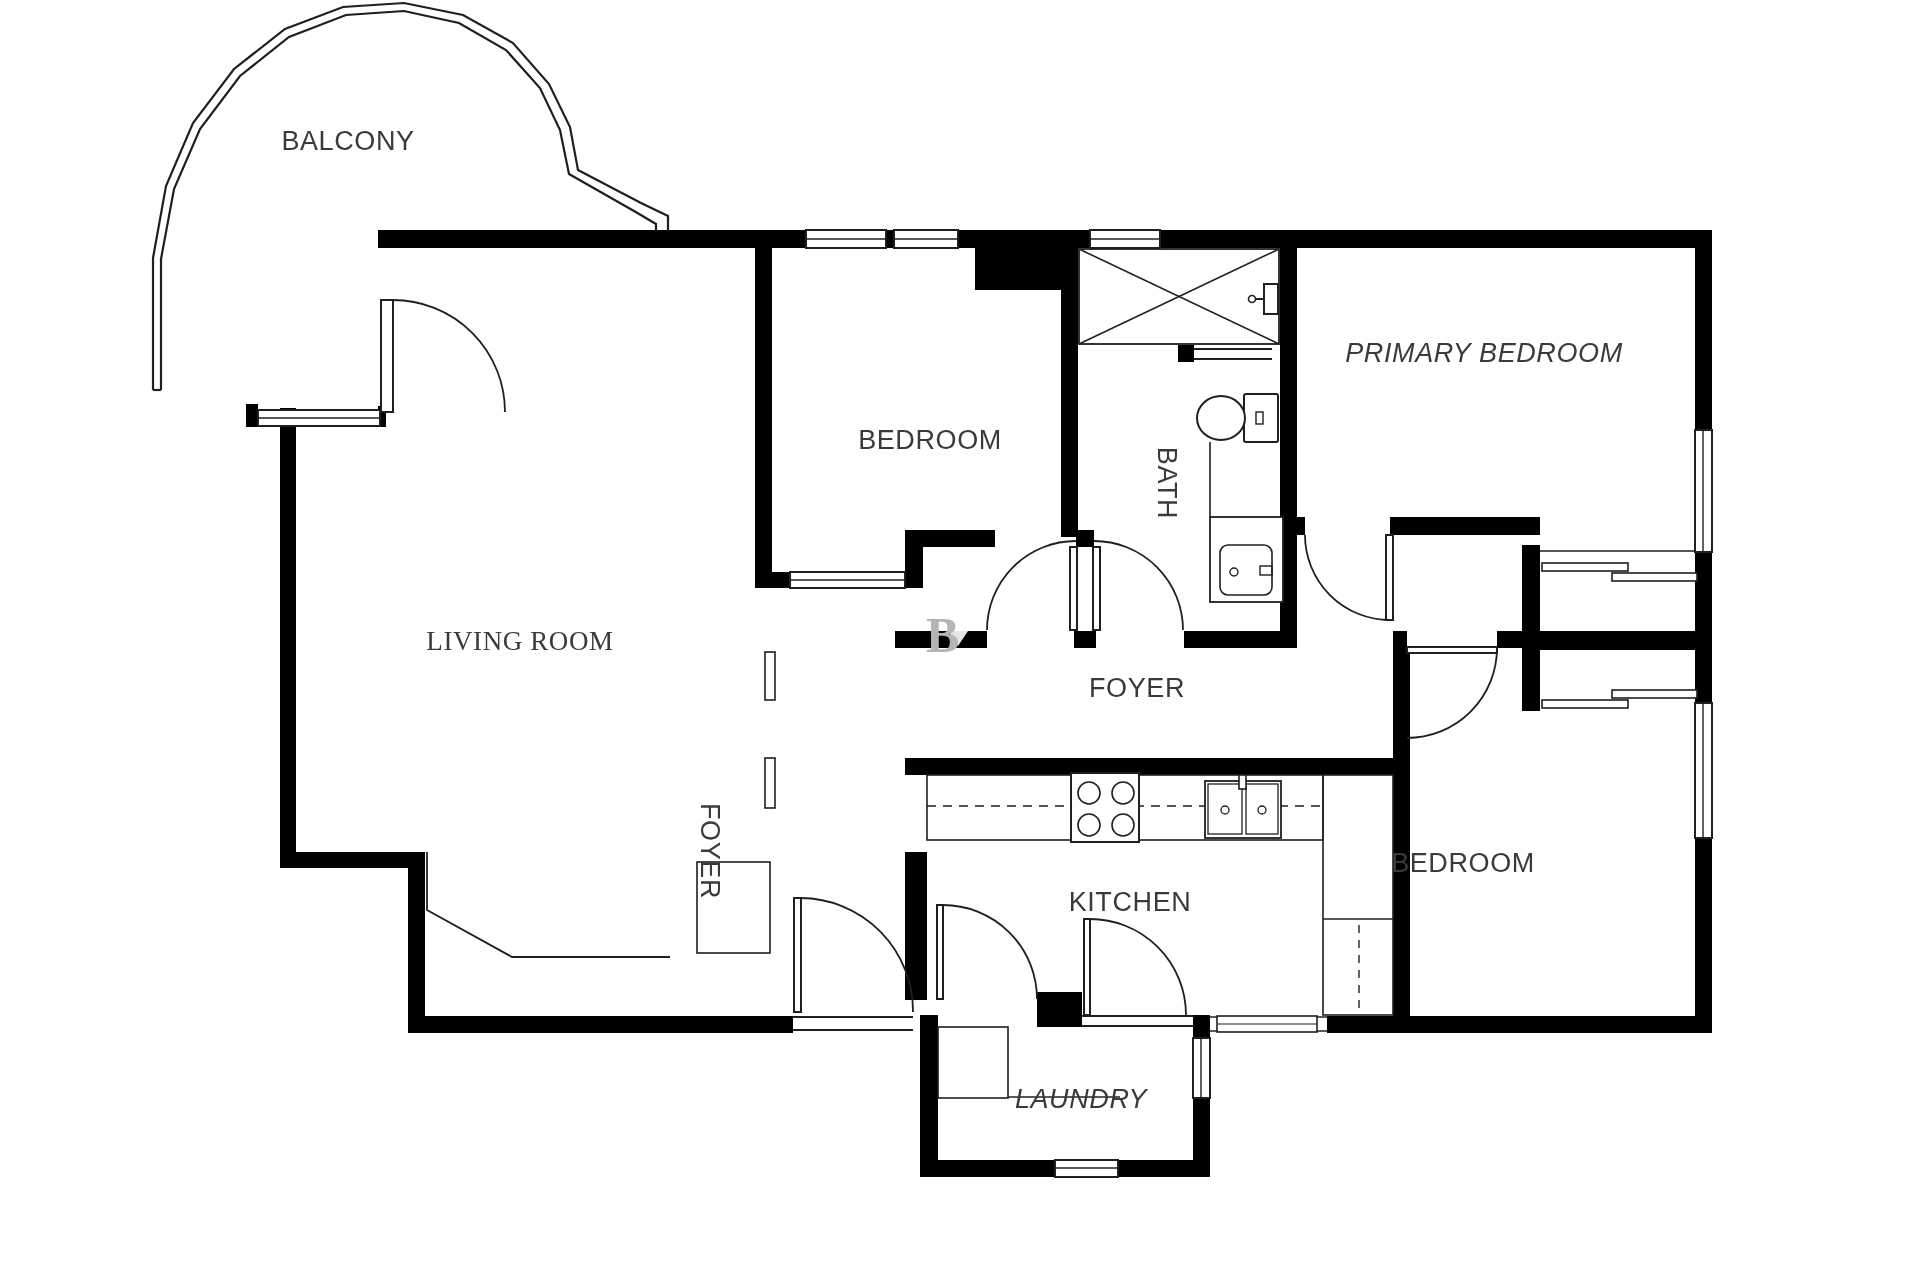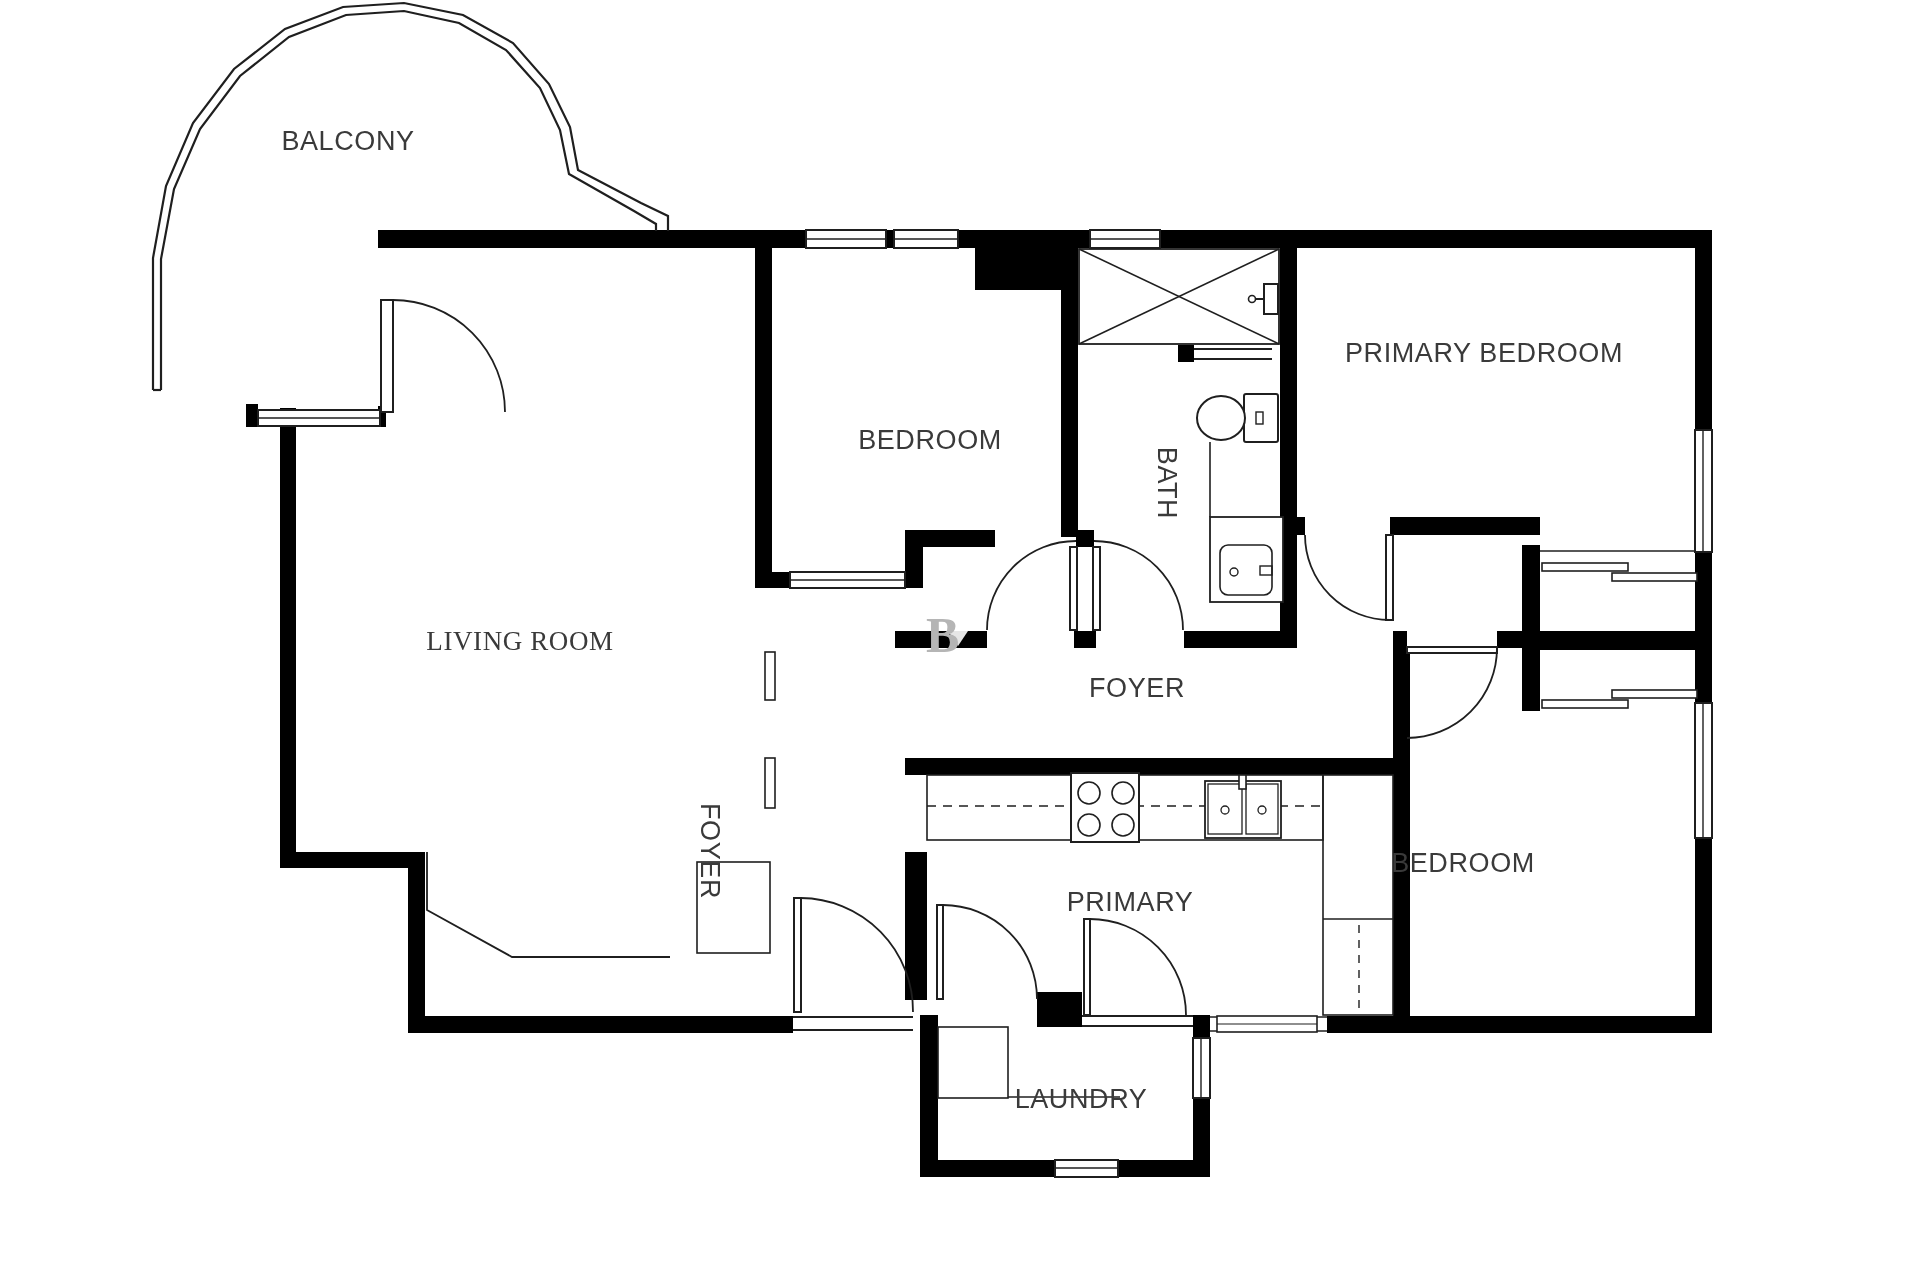--- a/index.html
+++ b/index.html
@@ -267,20 +267,20 @@
     <polygon points="948,631 958,646 968,631" fill="#ffffff" opacity="0.9"></polygon>
     <text x="926" y="652" font-size="50" font-weight="bold" fill="var(--wm)" font-family="Liberation Serif, serif">B</text>
   </g>
 </svg>
 
 <div class="labels">
       <div class="room-label" style="left: 348px; top: 141px;">BALCONY</div>
       <div class="room-label" style="left: 520px; top: 641px; font-family: Liberation Serif, serif;">LIVING ROOM</div>
       <div class="room-label" style="left: 930px; top: 440px;">BEDROOM</div>
       <div class="room-label rot" style="left: 1166px; top: 483px;">BATH</div>
-      <div class="room-label" style="left: 1484px; top: 353px;">PRIMARY BEDROOM</div>
+      <div class="room-label" style="left: 1484px; top: 353px; font-style: italic;">PRIMARY BEDROOM</div>
       <div class="room-label" style="left: 1137px; top: 688px;">FOYER</div>
       <div class="room-label rot" style="left: 709px; top: 851px;">FOYER</div>
-      <div class="room-label" style="left: 1130px; top: 902px;">PRIMARY</div>
+      <div class="room-label" style="left: 1130px; top: 902px;">KITCHEN</div>
       <div class="room-label" style="left: 1463px; top: 863px;">BEDROOM</div>
-      <div class="room-label" style="left: 1081px; top: 1099px;">LAUNDRY</div>
+      <div class="room-label" style="left: 1081px; top: 1099px; font-style: italic;">LAUNDRY</div>
     </div>
 </div>
 
 </body></html>

